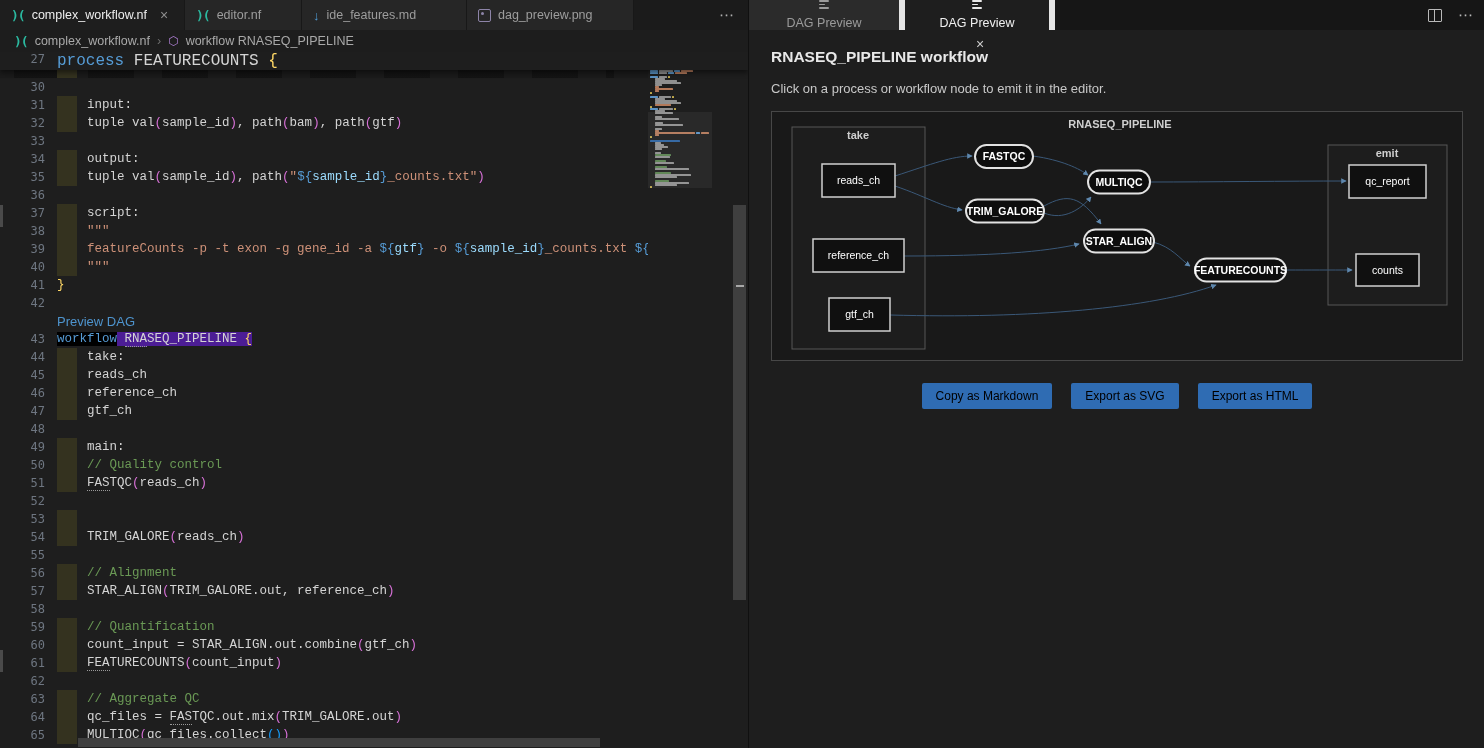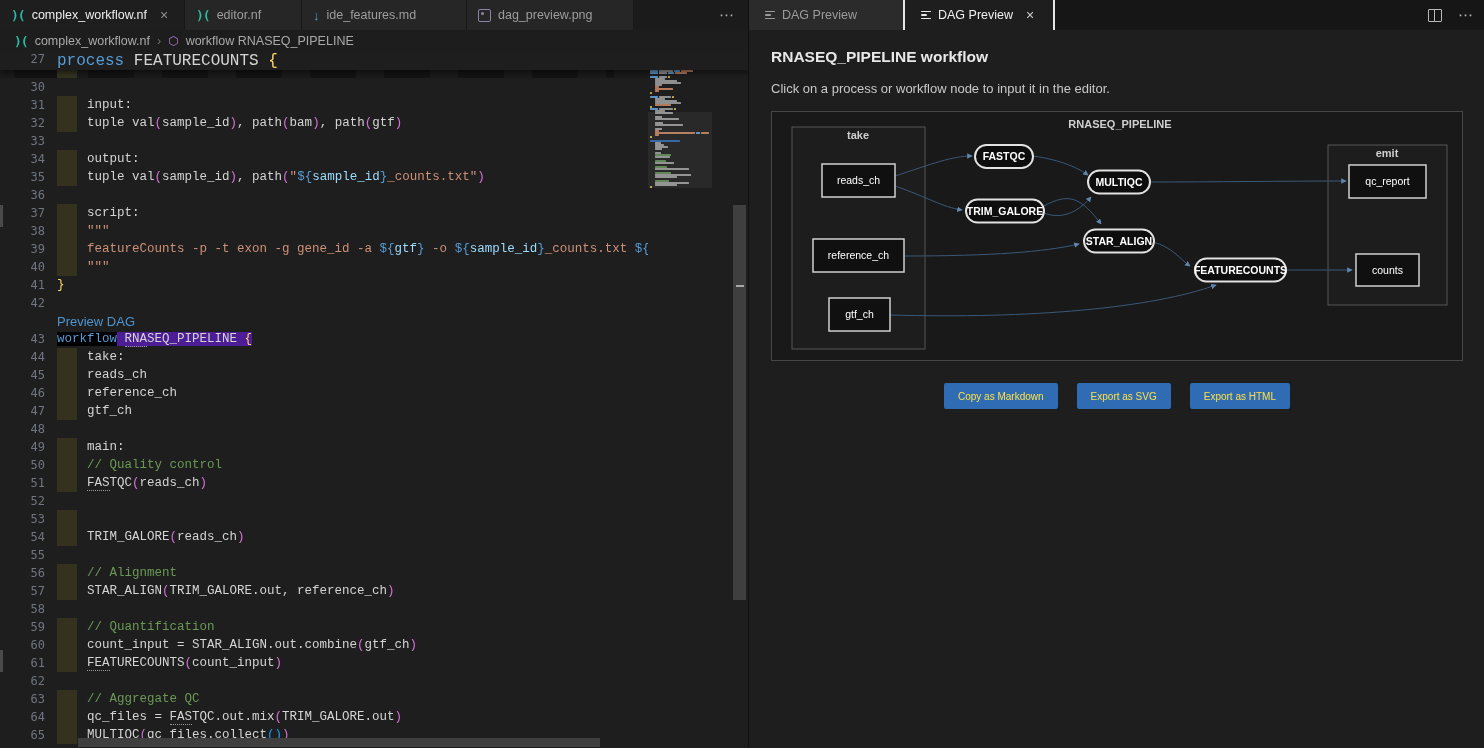--- a/index.html
+++ b/index.html
@@ -53,38 +53,38 @@
   .mslider{position:absolute;left:0;top:60px;width:64px;height:76px;background:rgba(255,255,255,.05);}
   .vsb{position:absolute;right:1px;top:0;width:15px;height:696px;}
   .vsb .thumb{position:absolute;left:1px;top:153px;width:13px;height:395px;background:#3f3f3f;}
   .vsb .ovmark{position:absolute;left:4px;top:233px;width:8px;height:2px;background:#a8a8a8;}
   .hsb{position:absolute;left:78px;bottom:1px;width:522px;height:9px;background:#3f3f3f;cursor:pointer;}
   .gmark{position:absolute;left:0;width:3px;height:22px;background:#4a4a4a;}
   
   .panel{position:absolute;left:748px;top:0;width:736px;height:748px;background:#1e1e1e;border-left:1px solid #101010;box-sizing:border-box;}
   .ptabs{position:absolute;left:0;top:0;width:736px;height:30px;background:#161616;display:flex;}
   .ptab{display:flex;align-items:center;gap:7px;padding:0 16px;font-size:12.5px;color:#9b9b9b;
-        background:#2b2b2b;border-right:2px solid #e5e5e5;box-sizing:border-box;cursor:pointer;}
+        background:#2b2b2b;border-right:6px solid #e5e5e5;box-sizing:border-box;cursor:pointer;flex-direction:column;}
   .ptab.active{background:#1e1e1e;color:#f0f0f0;}
   .ptab .close{margin-left:6px;color:#cfcfcf;font-size:14px;line-height:1;}
   .preview-ic{display:inline-flex;flex-direction:column;gap:2px;width:10px;}
   .preview-ic i{display:block;height:1.5px;background:#9b9b9b;border-radius:1px;}
   .preview-ic i:nth-child(1){width:10px}.preview-ic i:nth-child(2){width:6px}.preview-ic i:nth-child(3){width:10px}
   .ptab.active .preview-ic i{background:#e8e8e8;}
   .picons{position:absolute;right:12px;top:0;height:30px;display:flex;align-items:center;gap:16px;}
   .split-ic{width:12px;height:11px;border:1px solid #b9b9b9;border-radius:1px;position:relative;cursor:pointer;}
   .split-ic::after{content:"";position:absolute;left:5px;top:0;width:1px;height:11px;background:#b9b9b9;}
   .more-ic{color:#b9b9b9;font-size:15px;cursor:pointer;}
   .pbody{position:absolute;left:0;top:30px;width:736px;height:718px;padding:18px 22px;box-sizing:border-box;}
   .ptitle{margin:0;font-size:15.5px;font-weight:bold;color:#e8e8e8;}
   .psub{margin:15px 0 0;font-size:13px;color:#c8c8c8;}
   .dagbox{margin-top:15px;width:692px;height:250px;border:1px solid #474747;background:#191919;box-sizing:border-box;}
   .btnrow{width:692px;margin-top:22px;display:flex;justify-content:center;gap:19px;}
-  .btnrow button{background:#2f6cb3;color:#fde047;border:none;border-radius:2px;height:26px;padding:0 14px;
-        font-family:"Liberation Sans",sans-serif;font-size:10px;cursor:pointer;}
+  .btnrow button{background:#2f6cb3;color:#000000;border:none;border-radius:2px;height:26px;padding:0 14px;
+        font-family:"Liberation Sans",sans-serif;font-size:12px;cursor:pointer;}
   
   .dag-edge{fill:none;stroke:#3a5878;stroke-width:1;}
   .dag-group{fill:#1d1d1d;stroke:#575757;stroke-width:1;}
   .dag-chan{fill:#101010;stroke:#cfcfcf;stroke-width:1.5;}
   .dag-proc{fill:#0d0d0d;stroke:#e2e2e2;stroke-width:2;}
   .dag-label{font-family:"Liberation Sans",sans-serif;font-size:10.5px;fill:#fff;text-anchor:middle;}
   .dag-proc-label{font-weight:bold;}
   .dag-title{font-family:"Liberation Sans",sans-serif;font-size:11px;font-weight:bold;fill:#cfcfcf;text-anchor:middle;}
 </style>
 </head>
@@ -437,21 +437,21 @@
         <span class="close">×</span>
       </div>
       <div class="picons">
         <span class="split-ic"></span>
         <span class="more-ic">⋯</span>
       </div>
     </div>
 
     <div class="pbody">
       <h1 class="ptitle">RNASEQ_PIPELINE workflow</h1>
-      <p class="psub">Click on a process or workflow node to input it in the editor.</p>
+      <p class="psub">Click on a process or workflow node to emit it in the editor.</p>
 
       <div class="dagbox">
         <svg width="690" height="248" viewBox="0 0 690 248">
           <defs>
             <marker id="arr" viewBox="0 0 8 8" refX="7" refY="4" markerWidth="5.5" markerHeight="5.5" orient="auto-start-reverse">
               <path d="M0,0 L8,4 L0,8 z" fill="#5e87ad"></path>
             </marker>
           </defs>
 
           <text class="dag-title" x="348" y="16">RNASEQ_PIPELINE</text>

